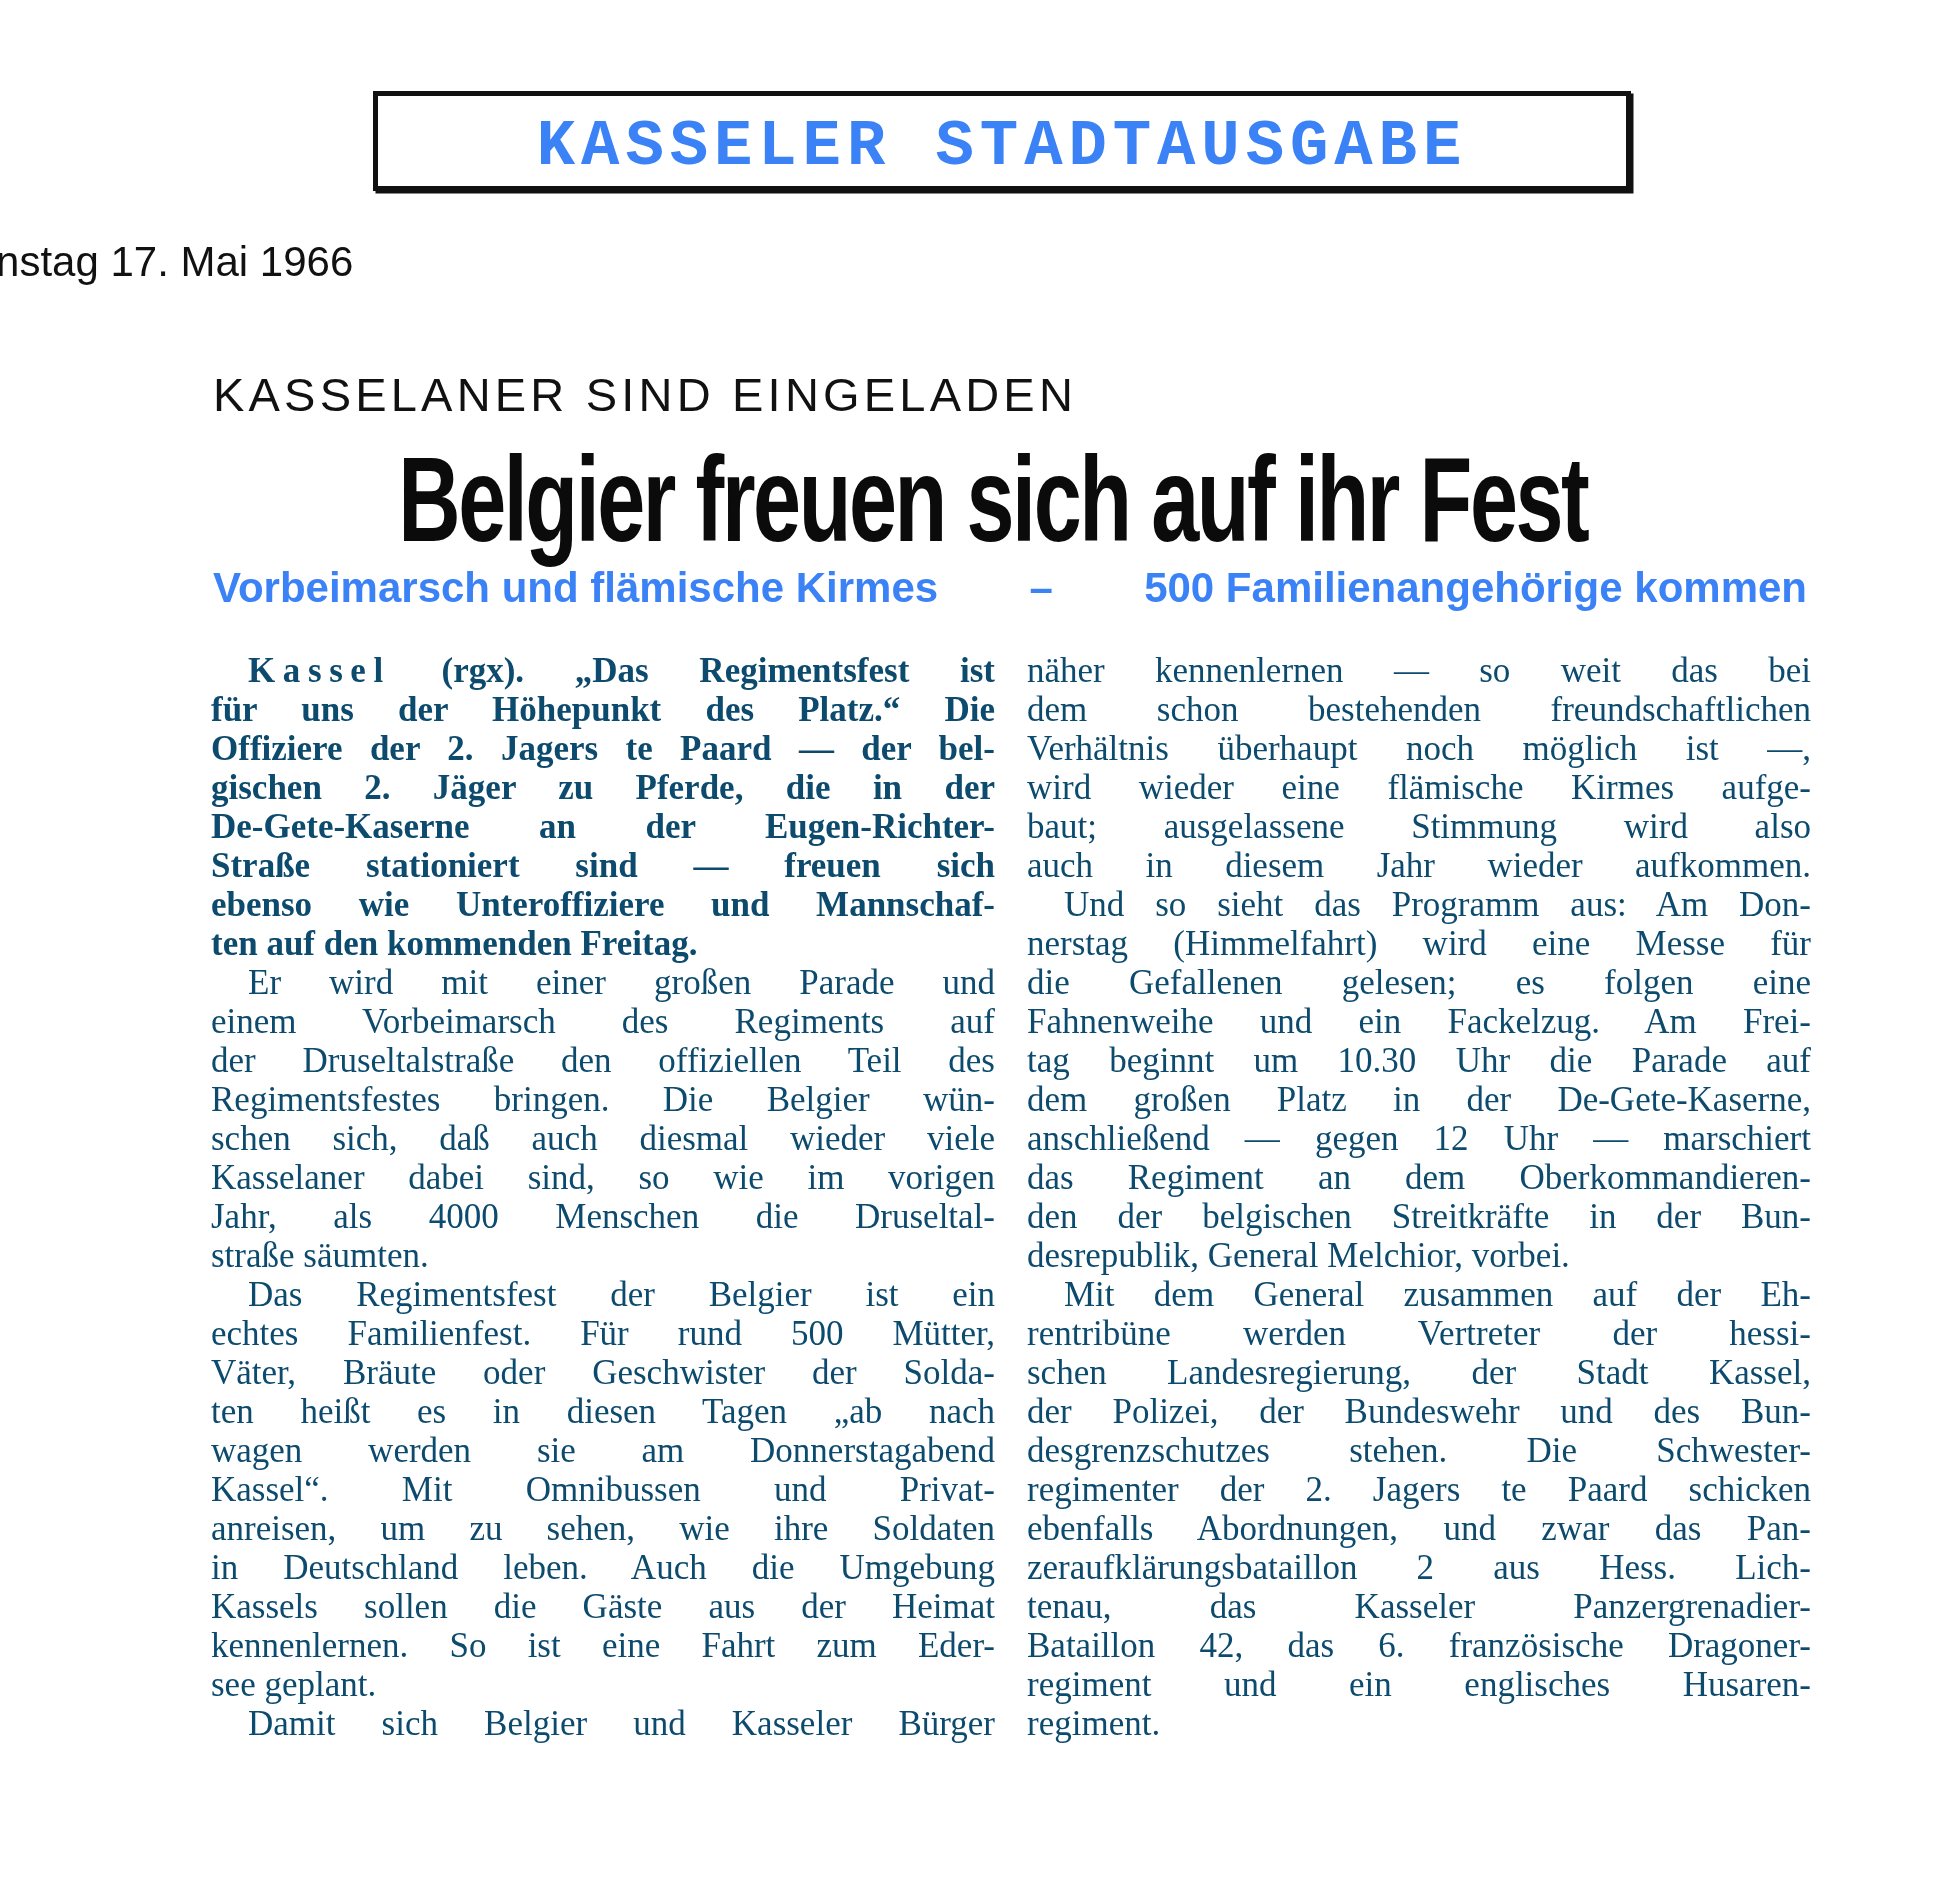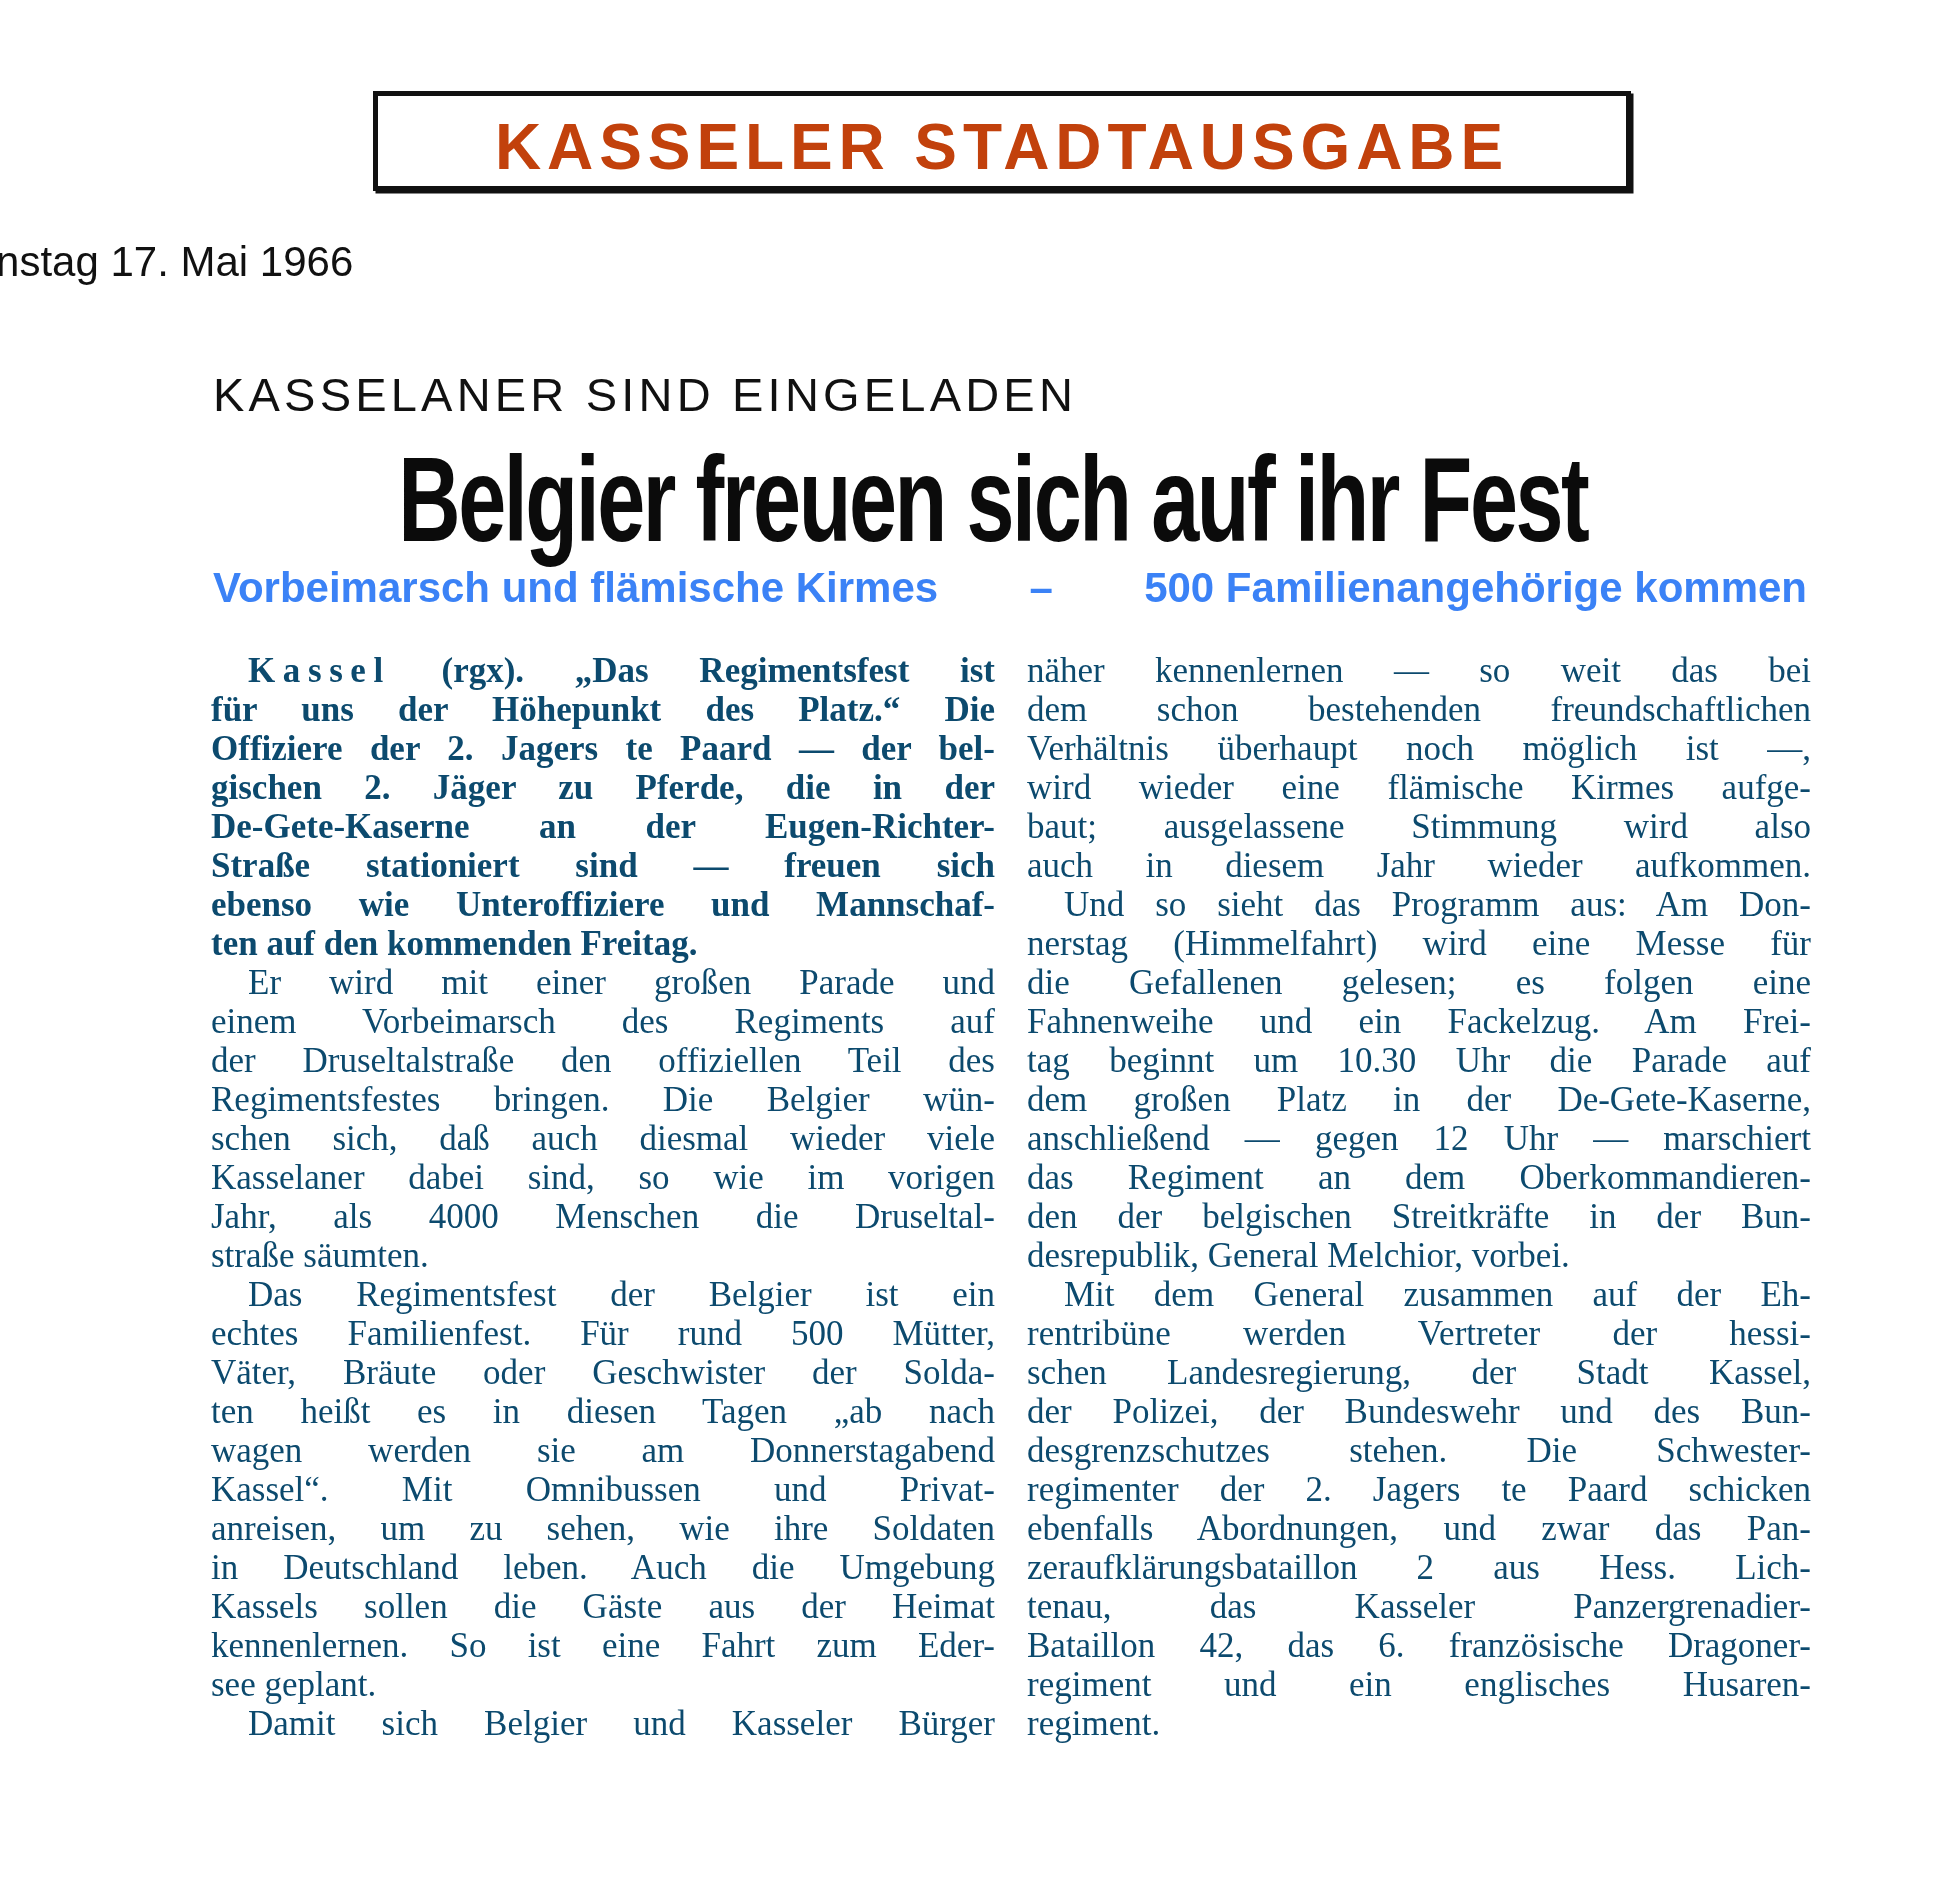--- a/index.html
+++ b/index.html
@@ -21,25 +21,25 @@
       width: 1258px;
       height: 100px;
       border: 5px solid #111;
       box-sizing: border-box;
       display: flex;
       align-items: center;
       justify-content: center;
       box-shadow: 2.5px 2.5px 0 #111;
     }
     .masthead-title {
-      font-family: Liberation Sans, sans-serif;
+      font-family: Liberation Mono, monospace;
       font-weight: bold;
       font-size: 64px;
       letter-spacing: 5.9px;
-      color: #c2410c;
+      color: #3b82f6;
       line-height: 1;
       margin-top: 12px;
     }
     .date-line {
       position: absolute;
       left: 0;
       width: 1956px;
       top: 238px;
       padding-left: 0;
       font-family: "Liberation Sans", sans-serif;

